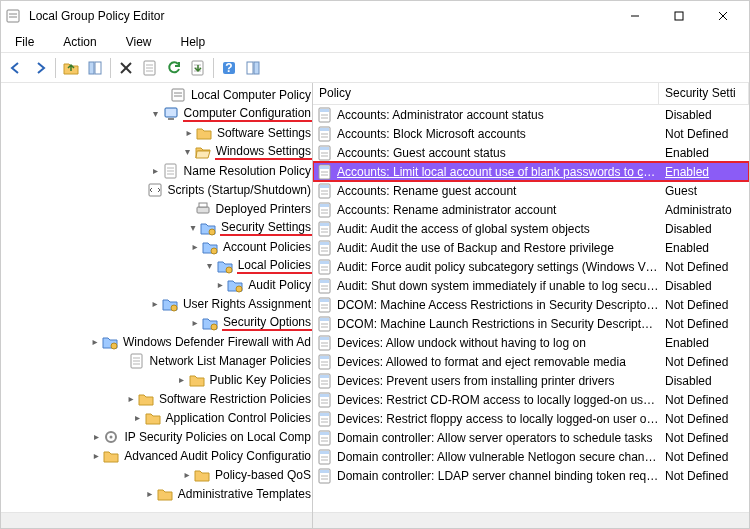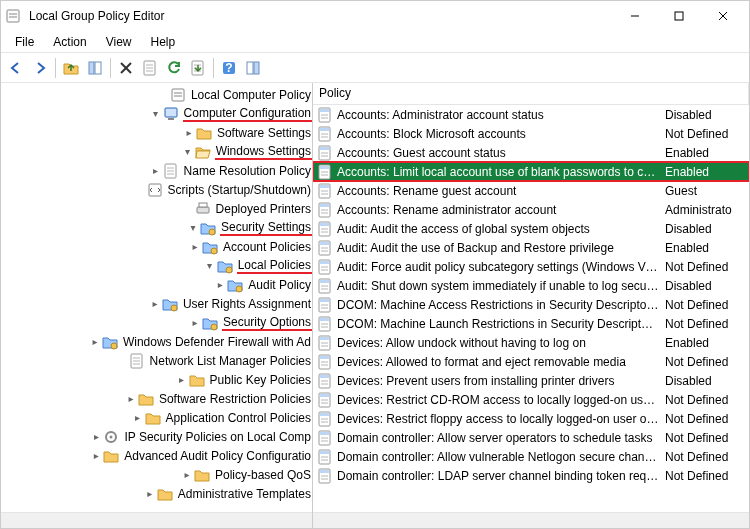--- a/index.html
+++ b/index.html
@@ -1,38 +1,38 @@
 <!DOCTYPE html>
 <html><head>
 <meta charset="utf-8">
 <style>
   * { box-sizing: border-box; font-family: "Segoe UI", Tahoma, sans-serif; font-size: 12px; }
   html,body { margin:0; padding:0; width:750px; height:529px; overflow:hidden; background:#fff; }
   .window { width:750px; height:529px; display:flex; flex-direction:column; border:1px solid #ccc; }
   .titlebar { height:30px; display:flex; align-items:center; padding:0 4px; }
   .titlebar .title { flex:1; padding-left:4px; }
   .titlebar .winbtn { width:44px; height:30px; display:flex; align-items:center; justify-content:center; }
-  .menubar { height:22px; display:flex; align-items:center; padding:0 6px; gap:3px; border-bottom:1px solid #e5e5e5;}
+  .menubar { height:22px; display:flex; align-items:center; padding:0 6px; gap:13px; border-bottom:1px solid #e5e5e5;}
   .menubar span { padding:2px 8px; }
   .toolbar { height:30px; display:flex; align-items:center; padding:0 4px; gap:2px; border-bottom:1px solid #e5e5e5;}
   .toolbar .tb { width:22px; height:22px; display:flex; align-items:center; justify-content:center; border:1px solid transparent; }
   .toolbar .sep { width:1px; height:20px; background:#ccc; margin:0 2px;}
   .body { flex:1; display:flex; min-height:0; }
   .treepane { width:312px; border-right:1px solid #ccc; overflow:auto; position:relative; padding:2px 0 16px 0;}
   .listpane { flex:1; display:flex; flex-direction:column; overflow:hidden;}
   .listhead { height:22px; display:flex; border-bottom:1px solid #e5e5e5;justify-content:center;}
   .listhead .col { padding:3px 6px; border-right:1px solid #e5e5e5; overflow:hidden; text-overflow:ellipsis; white-space:nowrap;}
   .listhead .col.name { flex:1;}
   .listhead .col.val  { width:90px;}
   .listbody { flex:1; overflow:auto; }
   .row { height:19px; display:flex; align-items:center; padding-left:4px; white-space:nowrap; }
   .row .ic { width:16px; height:16px; flex:0 0 16px; margin-right:4px;}
   .row .nm { flex:1; overflow:hidden; text-overflow:ellipsis; }
   .row .vl { width:90px; padding-left:6px; overflow:hidden; text-overflow:ellipsis;}
-  .row.sel { background:#15803d; color:#fff; outline:2px solid #e7212a; outline-offset:-1px;}
+  .row.sel { background:#8b5cf6; color:#fff; outline:2px solid #e7212a; outline-offset:-1px;text-decoration:underline;}
   .sbar-h { height:16px; background:#f0f0f0; border-top:1px solid #e5e5e5;}
   .tree { list-style:none; margin:0; padding:0;}
   .tree ul { list-style:none; margin:0; padding-left:18px;}
   .node { display:flex; align-items:center; height:19px; white-space:nowrap;justify-content:flex-end;}
   .twisty { width:14px; text-align:center; color:#666; font-size:10px; user-select:none;}
   .nic { width:16px; height:16px; flex:0 0 16px; margin-right:4px;}
   .lbl { padding:0 1px;}
   .underline-red { border-bottom:2px solid #e7212a;}
   
   .i-folder { fill:#f7c967; stroke:#c79a2a;}
@@ -412,20 +412,21 @@
   </li>
  </ul>
 </li>
         </ul>
       <div class="sbar-h" style="position:absolute;bottom:0;left:0;right:0;"></div>
     </div>
 
     <div class="listpane">
       <div class="listhead">
         <div class="col name">Policy</div>
+        <div class="col val">Security Setti</div>
       </div>
       <div class="listbody" id="listbody">
   <div class="row">
     <svg class="ic" viewBox="0 0 16 16">
               <use href="#ic-row"></use>
             </svg>
     <span class="nm">Accounts: Administrator account status</span>
     <span class="vl">Disabled</span>
   </div>
   <div class="row">

